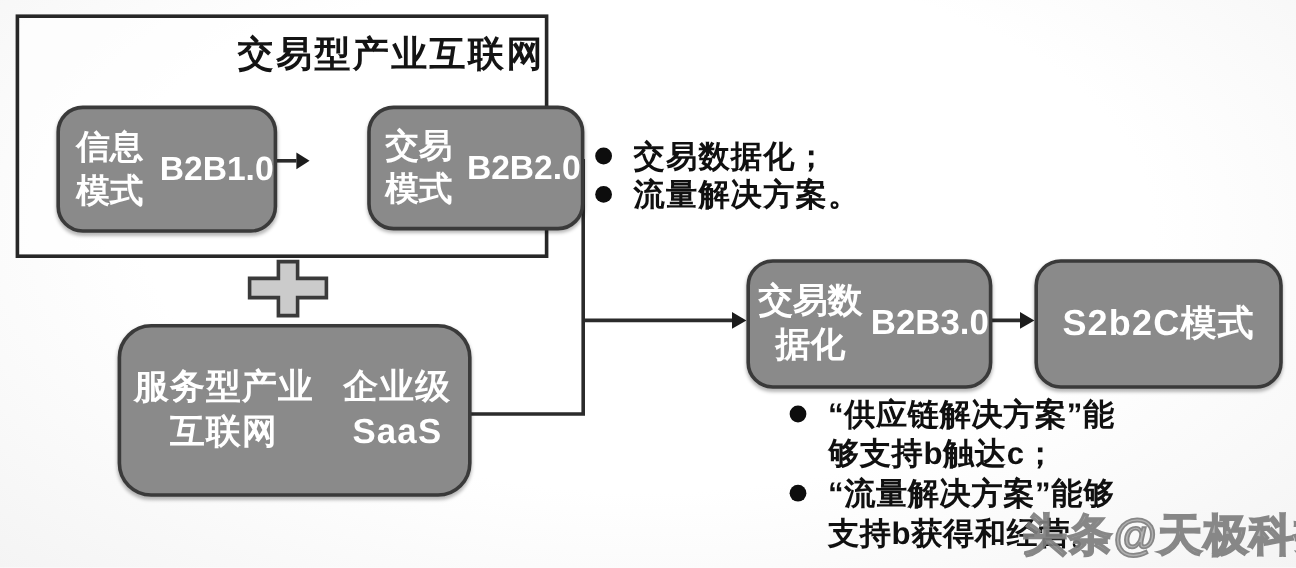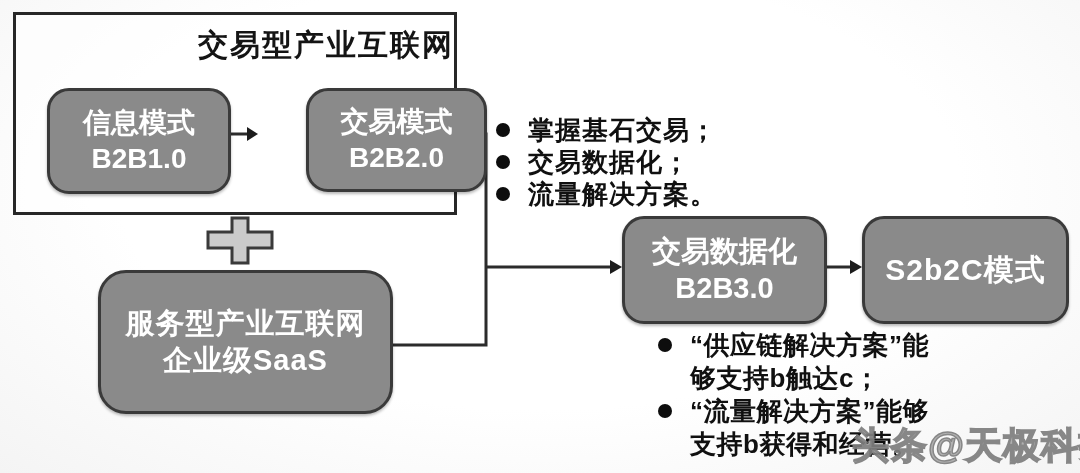--- a/index.html
+++ b/index.html
@@ -19,21 +19,21 @@
   .outer-title{
     position:absolute;left:0;top:10px;width:100%;
     text-align:right;font-size:30px;font-weight:700;color:#141414;
     letter-spacing:2px;
   }
   
   .node{
     position:absolute;z-index:3;
     background:#8a8a8a;border:3px solid #3a3a3a;border-radius:22px;
     color:#ffffff;font-weight:700;text-align:center;
-    display:flex;flex-direction:column;align-items:center;justify-content:center;
+    display:flex;flex-direction:row;align-items:center;justify-content:center;
     line-height:1.28;box-shadow:0 2px 3px rgba(0,0,0,0.28);
   }
   #node-b2b1{left:47px;top:88px;width:178px;height:100px;font-size:28px;}
   #node-b2b2{left:258px;top:88px;width:175px;height:98px;font-size:28px;margin-left:48px;}
   #node-b2b3{left:622px;top:216px;width:199px;height:102px;font-size:29px;}
   #node-s2b2c{left:862px;top:216px;width:201px;height:102px;font-size:30px;letter-spacing:1px;}
   #node-saas{left:98px;top:270px;width:289px;height:138px;font-size:29px;border-radius:28px;letter-spacing:1px;}
   
   #connectors{position:absolute;left:0;top:0;width:1080px;height:473px;z-index:2;}
   
@@ -100,24 +100,20 @@
     <span>B2B3.0</span>
   </div>
 
   <div class="node" id="node-s2b2c">
     <span>S2b2C模式</span>
   </div>
 
   <div class="bullets abs" id="top-bullets">
     <div class="bullet-row">
       <span class="dot"></span>
-      <span class="bullet-text">掌握基石交易；</span>
-    </div>
-    <div class="bullet-row">
-      <span class="dot"></span>
       <span class="bullet-text">交易数据化；</span>
     </div>
     <div class="bullet-row">
       <span class="dot"></span>
       <span class="bullet-text">流量解决方案。</span>
     </div>
   </div>
 
   <div class="bullets abs" id="bottom-bullets">
     <div class="bullet-row">

